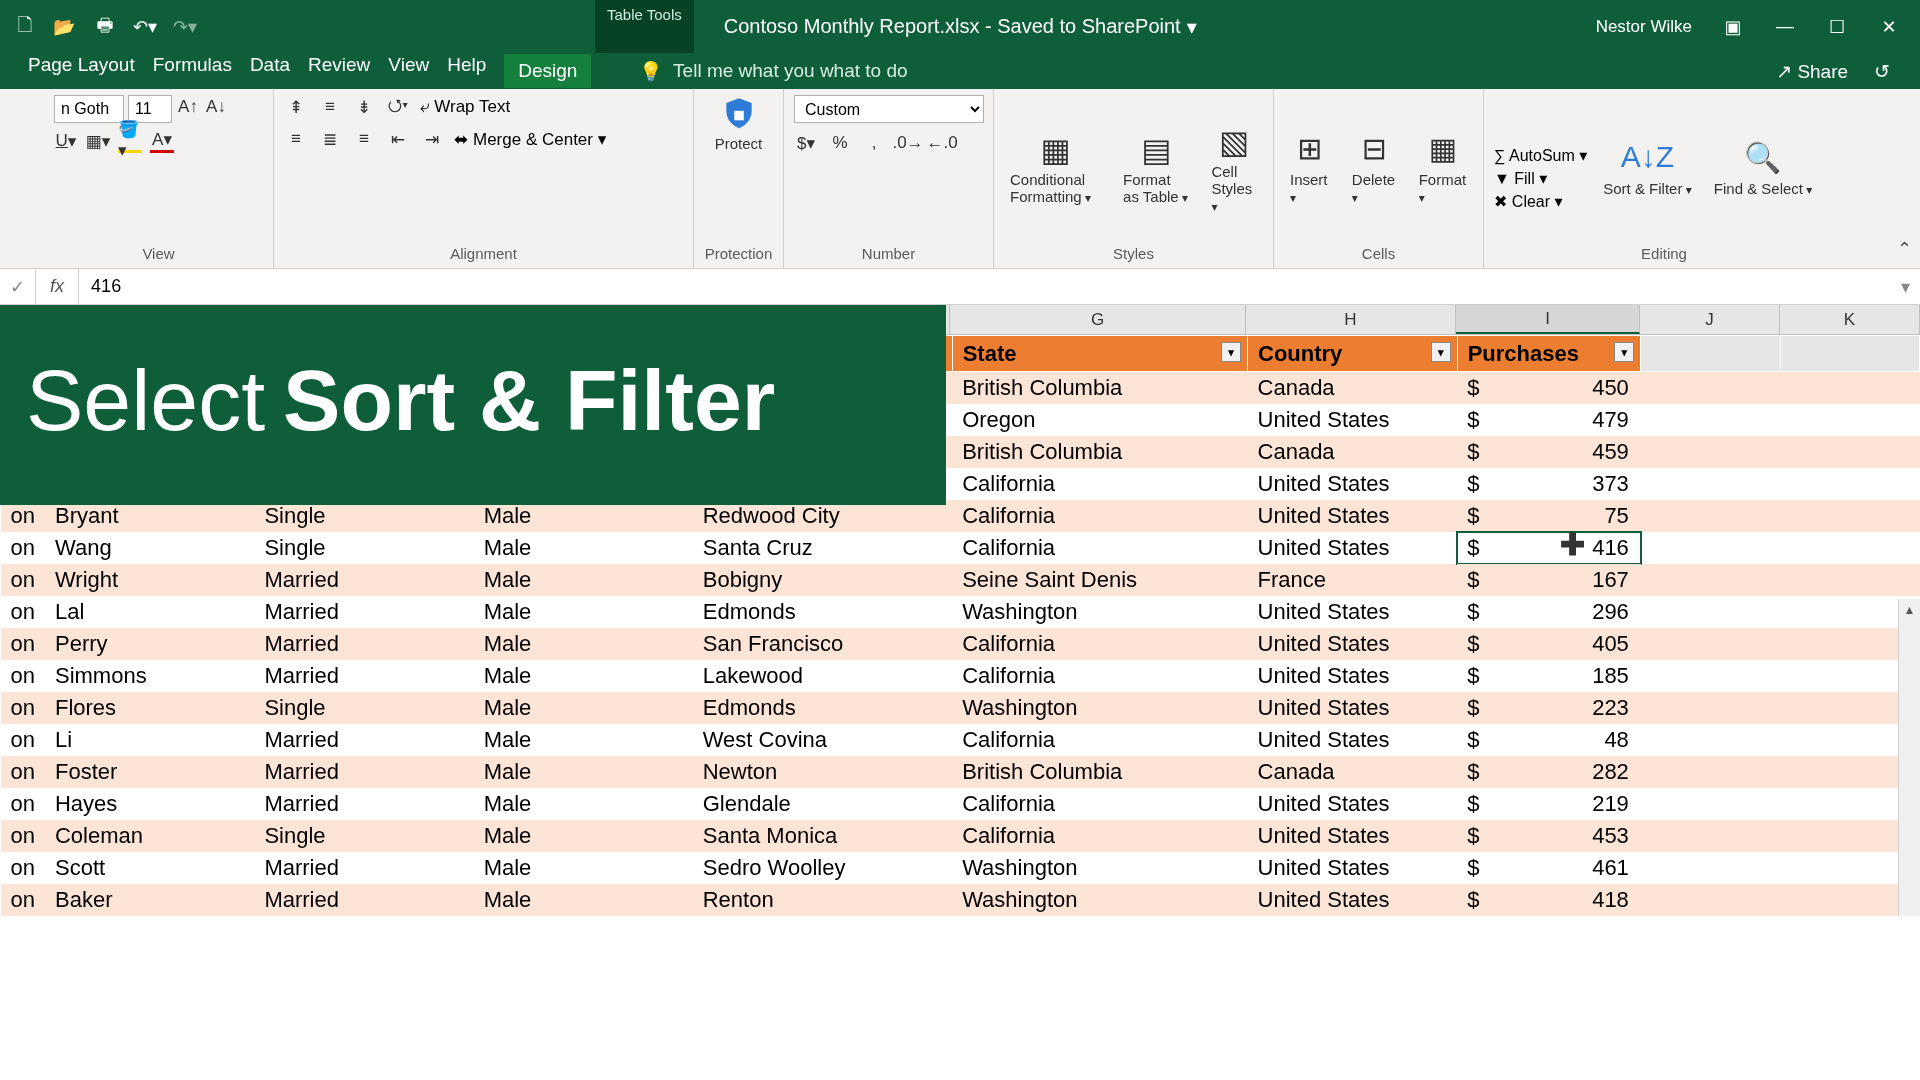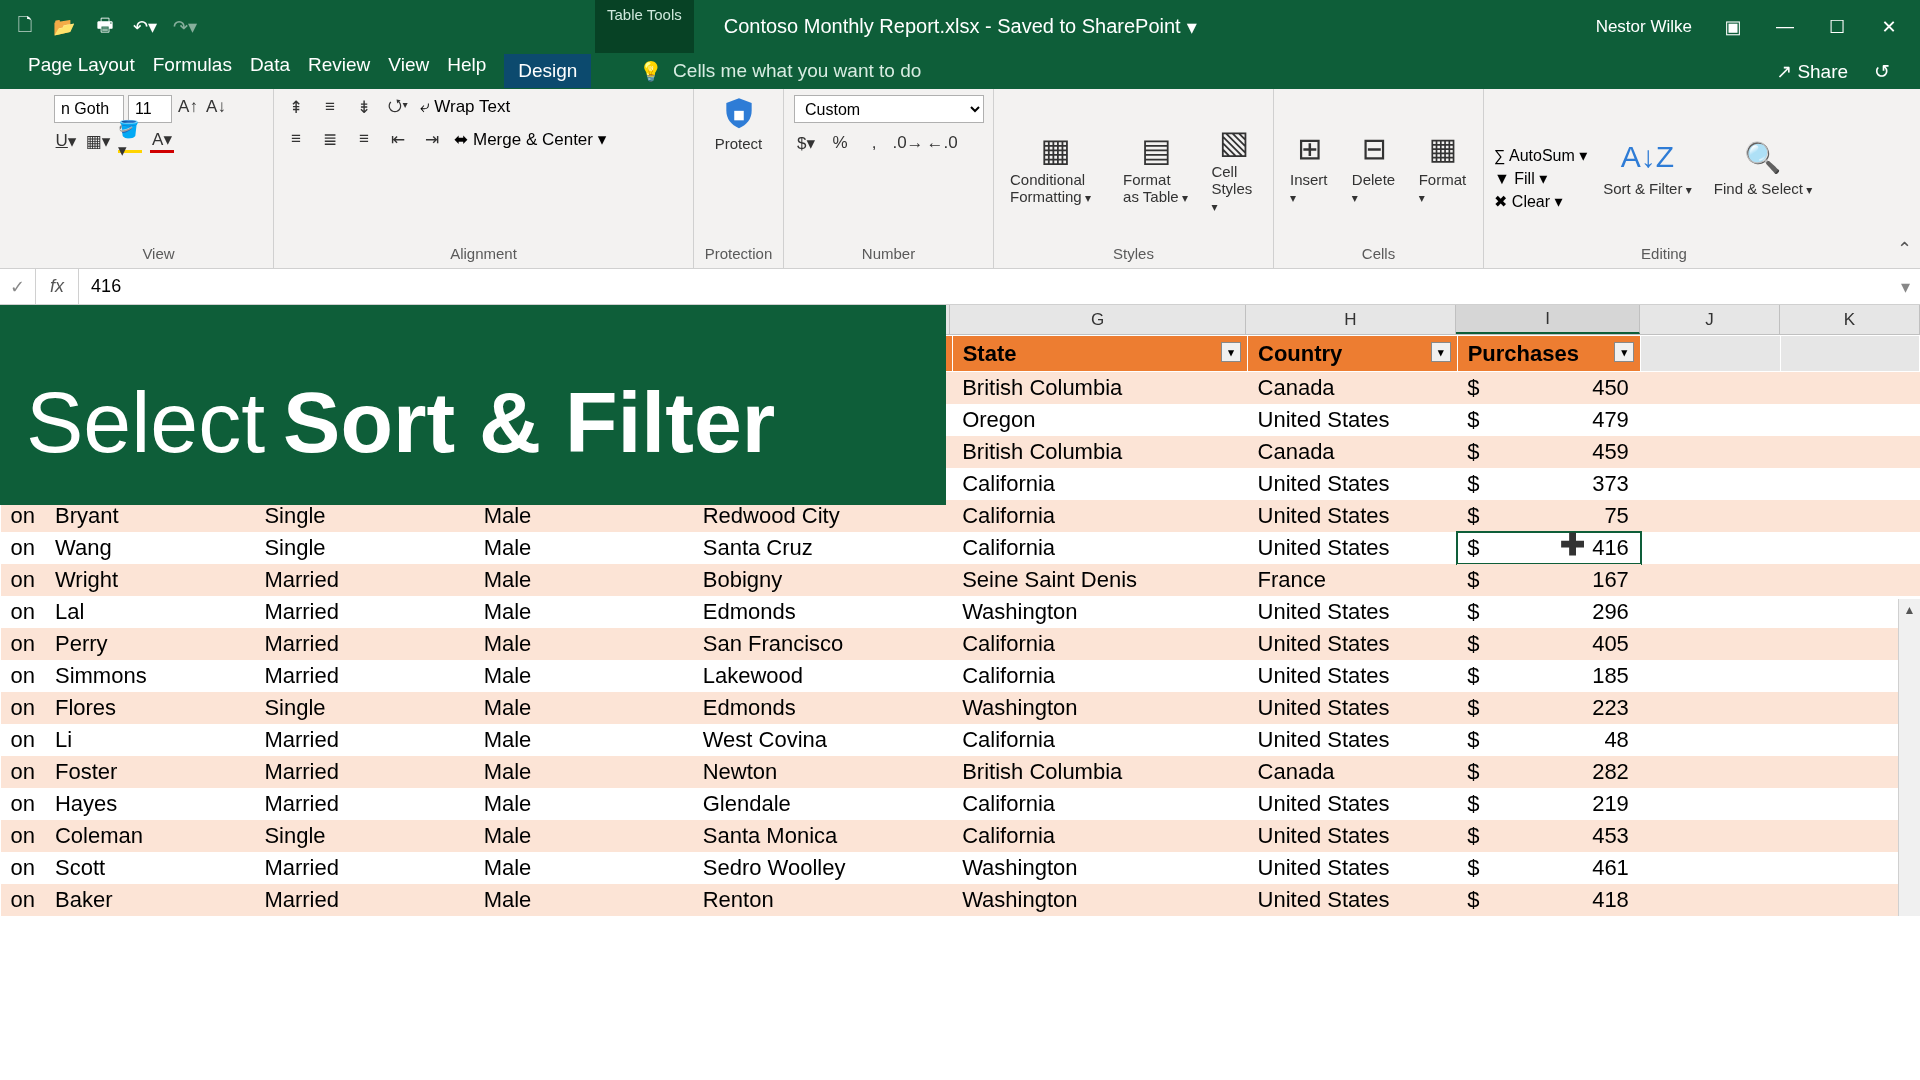--- a/index.html
+++ b/index.html
@@ -10,21 +10,21 @@
 .titlebar .qat-icon { width: 22px; height: 22px; display:flex; align-items:center; justify-content:center; font-size:18px; }
 .titlebar .center { flex: 1; display: flex; justify-content: center; align-items: center; gap: 30px; }
 .titlebar .tabletools { background: #074225; height: 53px; padding: 6px 12px 0 12px; font-size: 15px; color:#cfe8dc; display:flex; align-items:flex-start;}
 .titlebar .filename { display:flex; align-items:flex-start; gap:6px; font-size:20px;}
 .titlebar .user { display:flex; align-items:center; gap:30px; padding-right:20px; }
 .titlebar .winbtn { width:22px; text-align:center; font-size:18px; }
 
 .ribbon-tabs { background: #0e5e39; height: 36px; display:flex; align-items:center; justify-content:space-between; color:#fff; font-size:19px; }
 .ribbon-tabs .tabs { display:flex; gap:18px; padding-left:28px; }
 .ribbon-tabs .tab { cursor:pointer; }
-.ribbon-tabs .tab.design { background:#0c4a6e; padding:6px 14px; }
+.ribbon-tabs .tab.design { background:#15803d; padding:6px 14px; }
 .ribbon-tabs .tell { display:flex; gap:10px; align-items:center; color:#d8ece2; margin-left:30px;}
 .ribbon-tabs .right { display:flex; gap:26px; padding-right:30px; align-items:center;}
 
 .ribbon { background:#f3f2f1; height:180px; border-bottom:1px solid #d0d0d0; display:flex; position:relative;padding-left:44px;}
 .group { border-right:1px solid #d0d0d0; padding:6px 10px; display:flex; flex-direction:column; justify-content:space-between; }
 .group-label { text-align:center; font-size:15px; color:#5a5a5a; padding-top:4px;}
 .group-top { display:flex; gap:10px; align-items:center; flex:1;}
 .small-icon { width:24px; height:24px; display:inline-flex; align-items:center; justify-content:center; font-size:17px; color:#333;}
 .big-icon { display:flex; flex-direction:column; align-items:center; font-size:15px; color:#333; padding:0 6px; cursor:pointer;}
 .big-icon svg, .big-icon .glyph { height:38px; margin-bottom:2px;}
@@ -46,21 +46,21 @@
 
 table.data { border-collapse:collapse; width:100%; font-size:22px; }
 table.data th { background:#ed7d31; color:#000; font-weight:bold; text-align:left; padding:4px 10px; border:1px solid #fff; position:relative; height:36px;}
 table.data th .filter { position:absolute; right:6px; top:6px; width:20px; height:20px; border:1px solid #888; background:#f0f0f0; font-size:11px; display:flex; align-items:center; justify-content:center;}
 table.data td { padding:3px 10px; border:none; height:32px; white-space:nowrap;}
 tr.band td { background:#fce4d6; }
 td.money { text-align:left; position:relative; padding-left:14px;}
 td.money .amt { position:absolute; right:12px;}
 td.sel { outline:2px solid #0e5e39; outline-offset:-1px;}
 
-.overlay { position:absolute; left:0; top:0; background:#0e5e39; color:#fff; font-size:86px; font-weight:300; padding:30px 40px 40px 26px; width:946px; height:200px; line-height:1; display:flex; align-items:flex-end;}
+.overlay { position:absolute; left:0; top:0; background:#0e5e39; color:#fff; font-size:86px; font-weight:300; padding:30px 40px 40px 26px; width:946px; height:200px; line-height:1; display:flex; align-items:center;}
 .overlay b { font-weight:600; margin-left:18px;}
 
 .cursor-plus { position:absolute; font-size:30px; color:#333; font-weight:bold;}
 
 .scrollbar-v { position:absolute; right:0; top:294px; width:22px; bottom:0; background:#f0f0f0; border-left:1px solid #d0d0d0;}
 .scrollbar-v .arrow { height:22px; display:flex; align-items:center; justify-content:center; font-size:12px; color:#555;} 
 </style>
 </head>
 <body>
 
@@ -90,21 +90,21 @@
 
 <div class="ribbon-tabs">
   <div class="tabs">
     <span class="tab">Page Layout</span>
     <span class="tab">Formulas</span>
     <span class="tab">Data</span>
     <span class="tab">Review</span>
     <span class="tab">View</span>
     <span class="tab">Help</span>
     <span class="tab design">Design</span>
-    <span class="tell">💡 <span>Cells me what you want to do</span></span>
+    <span class="tell">💡 <span>Tell me what you what to do</span></span>
   </div>
   <div class="right">
     <span>↗ <span>Share</span></span>
     <span>↺</span>
   </div>
 </div>
 
 <div class="ribbon">
   <div class="group" style="width:230px">
     <div class="group-top" style="flex-direction:column; align-items:flex-start; gap:6px;">

